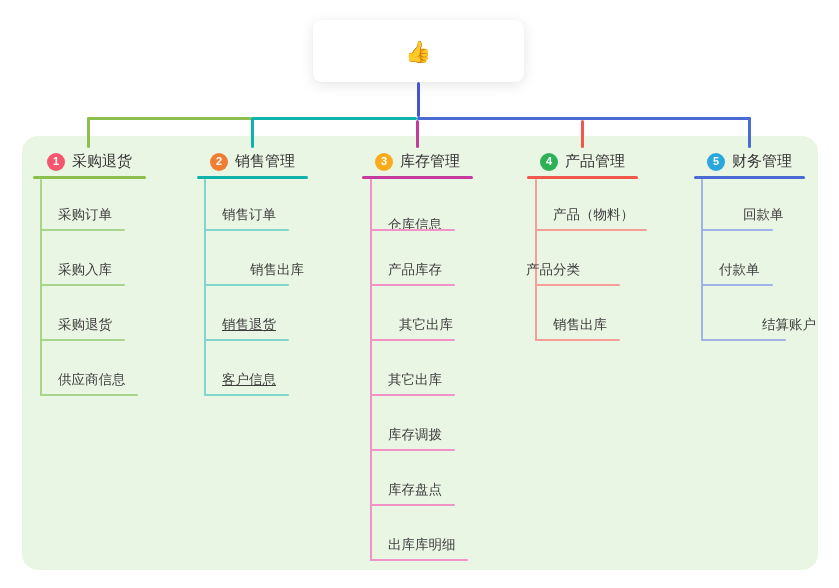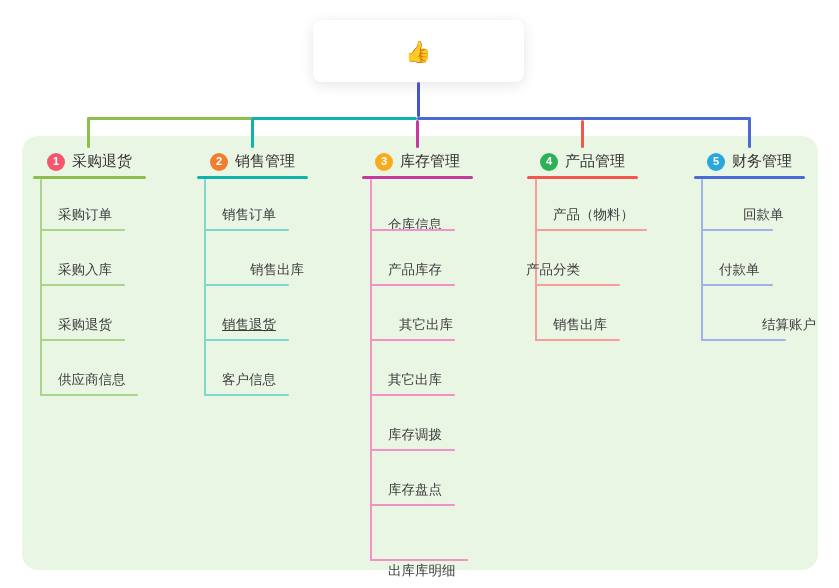--- a/index.html
+++ b/index.html
@@ -99,42 +99,42 @@
   <span class="lbl">销售管理</span>
 </div>
 <div class="abs ul m1" style="left:197px;top:176px;width:111px;"></div>
 <div class="abs trunk l1" style="left:204px;top:179px;height:217px;"></div>
 <div class="abs clabel" style="left:222px;top:205px;">销售订单</div>
 <div class="abs cul l1" style="left:204px;top:229px;width:85px;"></div>
 <div class="abs clabel" style="left:222px;top:260px;margin-left:28px;">销售出库</div>
 <div class="abs cul l1" style="left:204px;top:284px;width:85px;"></div>
 <div class="abs clabel" style="left:222px;top:315px;text-decoration:underline;">销售退货</div>
 <div class="abs cul l1" style="left:204px;top:339px;width:85px;"></div>
-<div class="abs clabel" style="left:222px;top:370px;">客户信息</div>
+<div class="abs clabel" style="left:222px;top:370px;text-decoration:underline;">客户信息</div>
 <div class="abs cul l1" style="left:204px;top:394px;width:85px;"></div>
 
 <div class="abs bhead" style="left:362px;top:144px;width:111px;">
   <span class="badge bg2">3</span>
   <span class="lbl">库存管理</span>
 </div>
 <div class="abs ul m2" style="left:362px;top:176px;width:111px;"></div>
 <div class="abs trunk l2" style="left:370px;top:179px;height:382px;"></div>
 <div class="abs clabel" style="left:388px;top:215px;">仓库信息</div>
 <div class="abs cul l2" style="left:370px;top:229px;width:85px;"></div>
 <div class="abs clabel" style="left:388px;top:260px;">产品库存</div>
 <div class="abs cul l2" style="left:370px;top:284px;width:85px;"></div>
 <div class="abs clabel" style="left:388px;top:315px;margin-left:11px;">其它出库</div>
 <div class="abs cul l2" style="left:370px;top:339px;width:85px;"></div>
 <div class="abs clabel" style="left:388px;top:370px;">其它出库</div>
 <div class="abs cul l2" style="left:370px;top:394px;width:85px;"></div>
 <div class="abs clabel" style="left:388px;top:425px;">库存调拨</div>
 <div class="abs cul l2" style="left:370px;top:449px;width:85px;"></div>
 <div class="abs clabel" style="left:388px;top:480px;">库存盘点</div>
 <div class="abs cul l2" style="left:370px;top:504px;width:85px;"></div>
-<div class="abs clabel" style="left:388px;top:561px;font-family:Liberation Serif, serif;">出库库明细</div>
+<div class="abs clabel" style="left:388px;top:535px;font-family:Liberation Serif, serif;">出库库明细</div>
 <div class="abs cul l2" style="left:370px;top:559px;width:98px;"></div>
 
 <div class="abs bhead" style="left:527px;top:144px;width:111px;">
   <span class="badge bg3">4</span>
   <span class="lbl">产品管理</span>
 </div>
 <div class="abs ul m3" style="left:527px;top:176px;width:111px;"></div>
 <div class="abs trunk l3" style="left:535px;top:179px;height:162px;"></div>
 <div class="abs clabel" style="left:553px;top:205px;font-family:Liberation Serif, serif;">产品（物料）</div>
 <div class="abs cul l3" style="left:535px;top:229px;width:112px;"></div>

